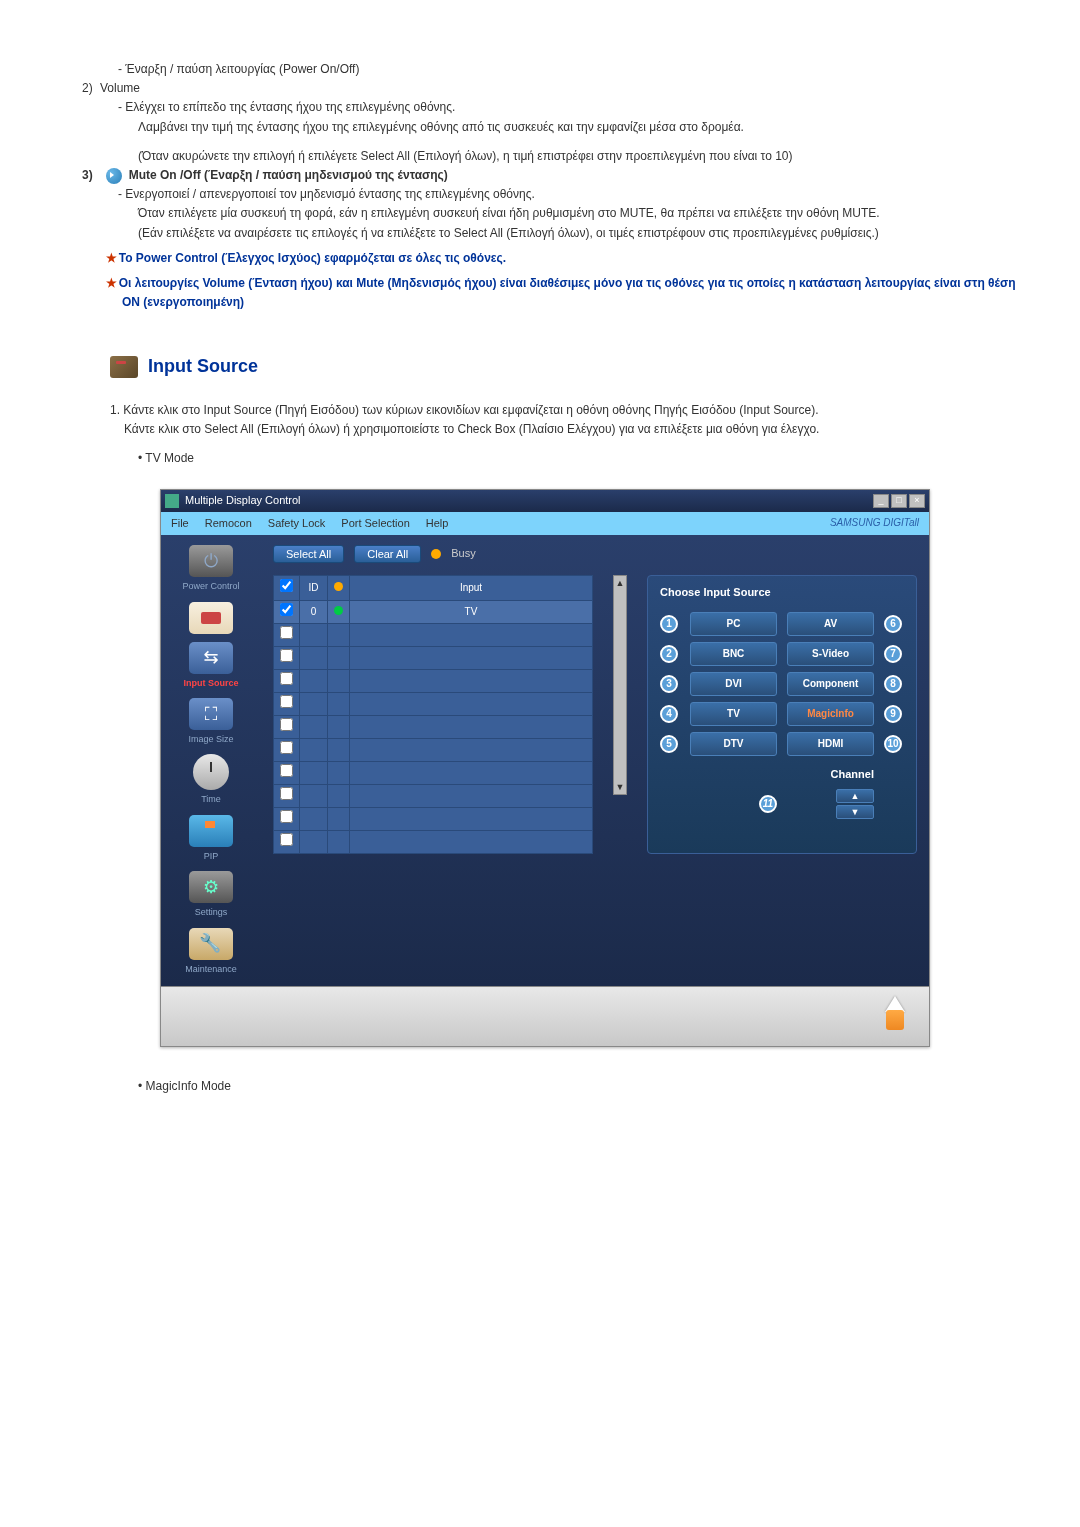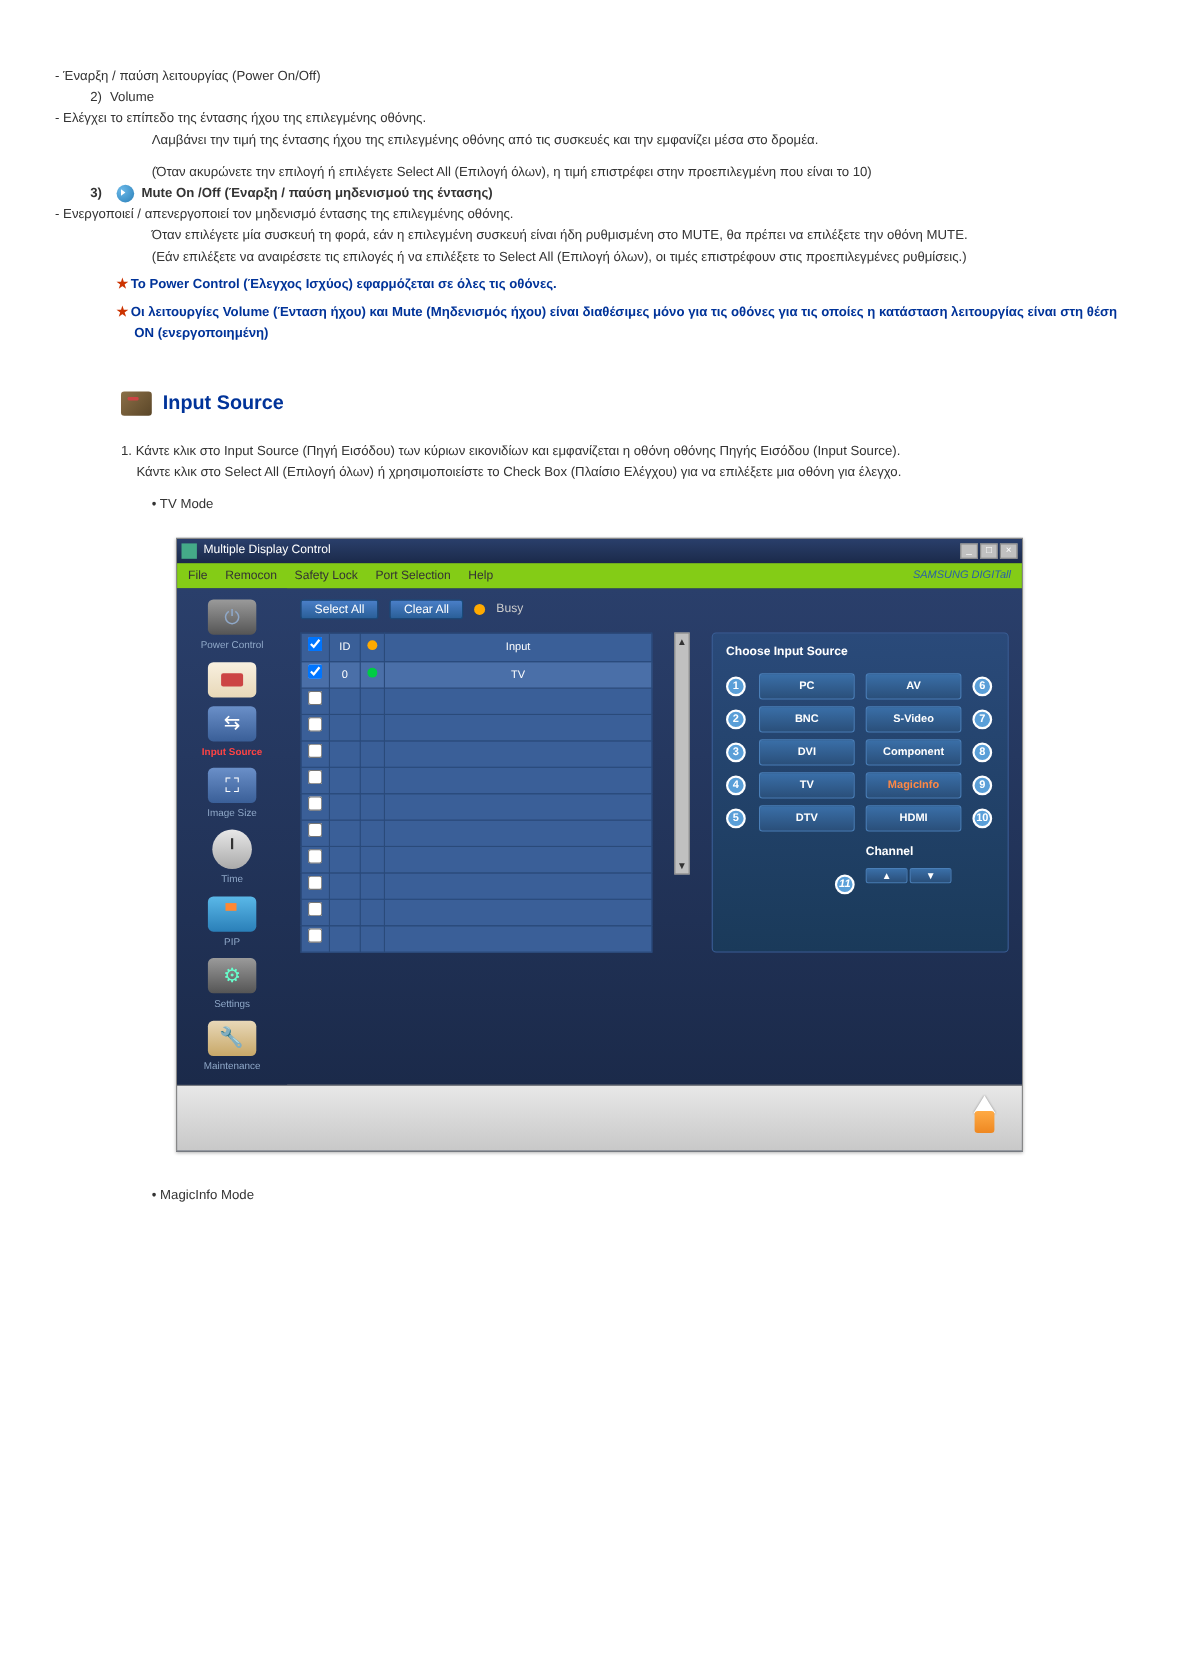--- a/index.html
+++ b/index.html
@@ -6,21 +6,21 @@
     body {
       font-family: Arial, Helvetica, sans-serif;
       font-size: 12px;
       color: #333;
       background: #fff;
       width: 1080px;
       padding: 60px 50px;
       line-height: 1.6;
     }
     .indent-1 { margin-left: 32px; }
-    .indent-2 { }
+    .indent-2 { margin-left: 68px; }
     .indent-3 { margin-left: 88px; }
     .item-num { display: inline-block; width: 18px; }
     .star-line { color: #003399; font-weight: bold; margin-left: 56px; margin-top: 6px; text-indent: -16px; padding-left: 16px; }
     .star { color: #cc3300; font-weight: bold; margin-right: 2px; }
     .section-head { display: flex; align-items: center; margin: 40px 0 20px 60px; }
     .section-icon {
       width: 28px; height: 22px;
       background: linear-gradient(135deg, #8b6f47, #5a4628);
       border-radius: 3px;
       position: relative;
@@ -83,21 +83,21 @@
     .winbtn {
       width: 16px; height: 14px;
       background: #c0c0c0;
       border: 1px solid #888;
       font-size: 9px;
       display: flex;
       align-items: center;
       justify-content: center;
     }
     .menubar {
-      background: #84cc16;
+      background: #7dd3fc;
       display: flex;
       gap: 16px;
       padding: 3px 10px;
       font-size: 11px;
       align-items: center;
     }
     .menubar .brand { margin-left: auto; color: #2a5fa8; font-style: italic; font-size: 10px; }
     .app-body { display: flex; background: linear-gradient(#2a3f6b, #1b2a4a); min-height: 380px; }
     .sidebar {
       width: 100px;
@@ -211,22 +211,22 @@
       background: linear-gradient(#3a6fa8, #2a4f7a);
       color: #fff;
       border: 1px solid #4a7fb8;
       border-radius: 3px;
       padding: 3px 0;
       font-size: 10px;
       text-align: center;
       font-weight: bold;
     }
     .src-btn.magic { color: #ff8844; }
-    .channel-label { grid-column: 3; color: #fff; font-weight: bold; font-size: 11px; text-align: left; margin-top: 4px; }
-    .chan-arrows { grid-column: 3; display: flex; flex-direction: row; gap: 2px; align-items: flex-end; position: relative; font-style: italic; }
+    .channel-label { grid-column: 3; color: #fff; font-weight: bold; font-size: 11px; text-align: right; margin-top: 4px; }
+    .chan-arrows { grid-column: 3; display: flex; flex-direction: column; gap: 2px; align-items: flex-end; position: relative; font-style: italic; }
     .chan-arrows .num-badge { position: absolute; left: -28px; top: 6px; }
     .arrow-btn { width: 38px; height: 14px; background: linear-gradient(#3a6fa8, #2a4f7a); border: 1px solid #4a7fb8; border-radius: 2px; color: #fff; font-size: 9px; display: flex; align-items: center; justify-content: center; }
 
     .footer-area {
       background: linear-gradient(#e8e8e8, #c8c8c8);
       height: 60px;
       border-top: 1px solid #888;
       display: flex;
       align-items: center;
       justify-content: flex-end;

